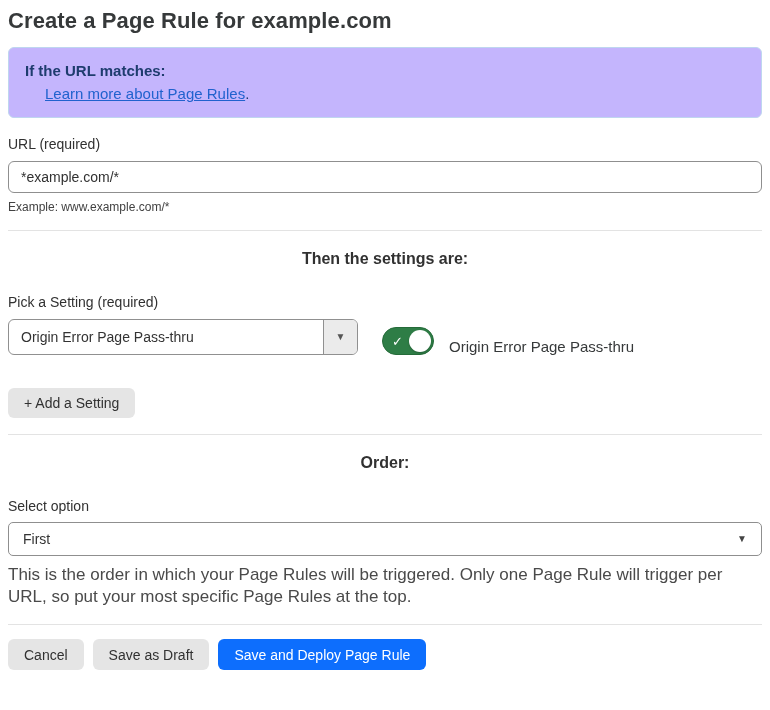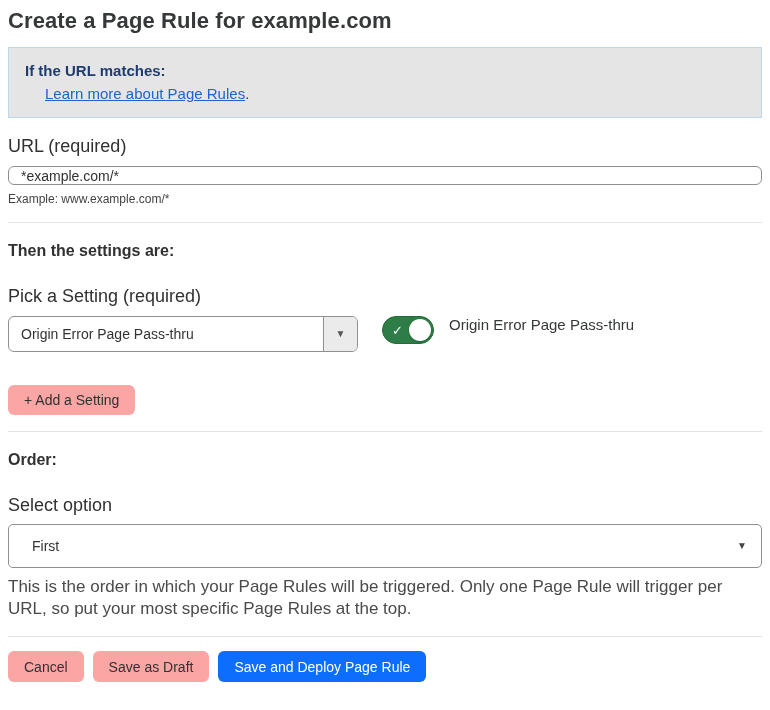--- a/index.html
+++ b/index.html
@@ -11,41 +11,41 @@
   }
   .page { padding: 8px 8px 0 8px; }
 
   h1.page-title {
     font-size: 22px; line-height: 26px; font-weight: bold; color: #36393a;
     letter-spacing: 0.1px;
   }
 
   .info-box {
     margin-top: 13px;
-    background: #e5e5e5;
+    background: #c4b5fd;
     border: 1px solid #bfd6ef;
-    border-radius: 0;
+    border-radius: 6px;
     padding: 11px 16px 12px 16px;
     color: #1e3c6e;
     font-size: 15px;
     line-height: 23px;
   }
   .info-heading { font-weight: bold; }
   .info-link { color: #2162ce; text-decoration: underline; cursor: pointer; margin-left: 20px; }
   .info-suffix { color: #1e3c6e; }
 
   .field-label {
     display: block;
-    font-size: 18px; color: #313131;
+    font-size: 14px; color: #313131;
     margin-top: 18px;
   }
   .text-input {
     display: block;
     width: 100%;
-    height: 19px;
+    height: 32px;
     margin-top: 9px;
     border: 1px solid #8f8f8f;
     border-radius: 6px;
     padding: 0 12px;
     font-family: inherit;
     font-size: 14px;
     color: #313131;
     background: #fff;
     outline: none;
   }
@@ -59,27 +59,28 @@
     border: none;
     border-top: 1px solid #e3e3e3;
     margin-top: 16px;
   }
 
   h2.section-heading {
     margin-top: 19px;
     font-size: 16px;
     font-weight: bold;
     color: #313131;
+    text-align: center;
   }
   .picker-label { margin-top: 26px; }
 
   .setting-row {
     margin-top: 9px;
     display: flex;
-    align-items: flex-start;
+    align-items: flex-end;
   }
   .select-box {
     width: 350px; height: 36px;
     border: 1px solid #909090;
     border-radius: 6px;
     background: #fff;
     display: flex; align-items: center;
     overflow: hidden;
     cursor: pointer;
   }
@@ -128,38 +129,38 @@
   .toggle-label {
     margin-left: 15px;
     font-size: 15px;
     color: #36393a;
   }
 
   .btn {
     font-family: inherit;
     font-size: 14px;
     color: #313131;
-    background: #fca5a5;
+    background: #e5e5e5;
     border: none;
     border-radius: 6px;
     padding: 0 16px;
     height: 31px;
     cursor: pointer;
   }
   .btn.add-setting { margin-top: 33px; height: 30px; }
   .btn.blue { background: #0d6efd; color: #ffffff; }
 
   .select-full {
     margin-top: 8px;
-    width: 100%; height: 44px;
+    width: 100%; height: 34px;
     border: 1px solid #8f8f8f;
     border-radius: 5px;
     background: #fff;
     display: flex; align-items: center;
-    padding: 0 14px 0 23px;
+    padding: 0 14px 0 14px;
     cursor: pointer;
   }
   .select-full .select-value { flex: 1; font-size: 14px; color: #333; }
   .select-full .caret { color: #444; }
 
   .order-helper {
     margin-top: 8px;
     font-size: 17px;
     line-height: 22px;
     color: #4a4a4a;

